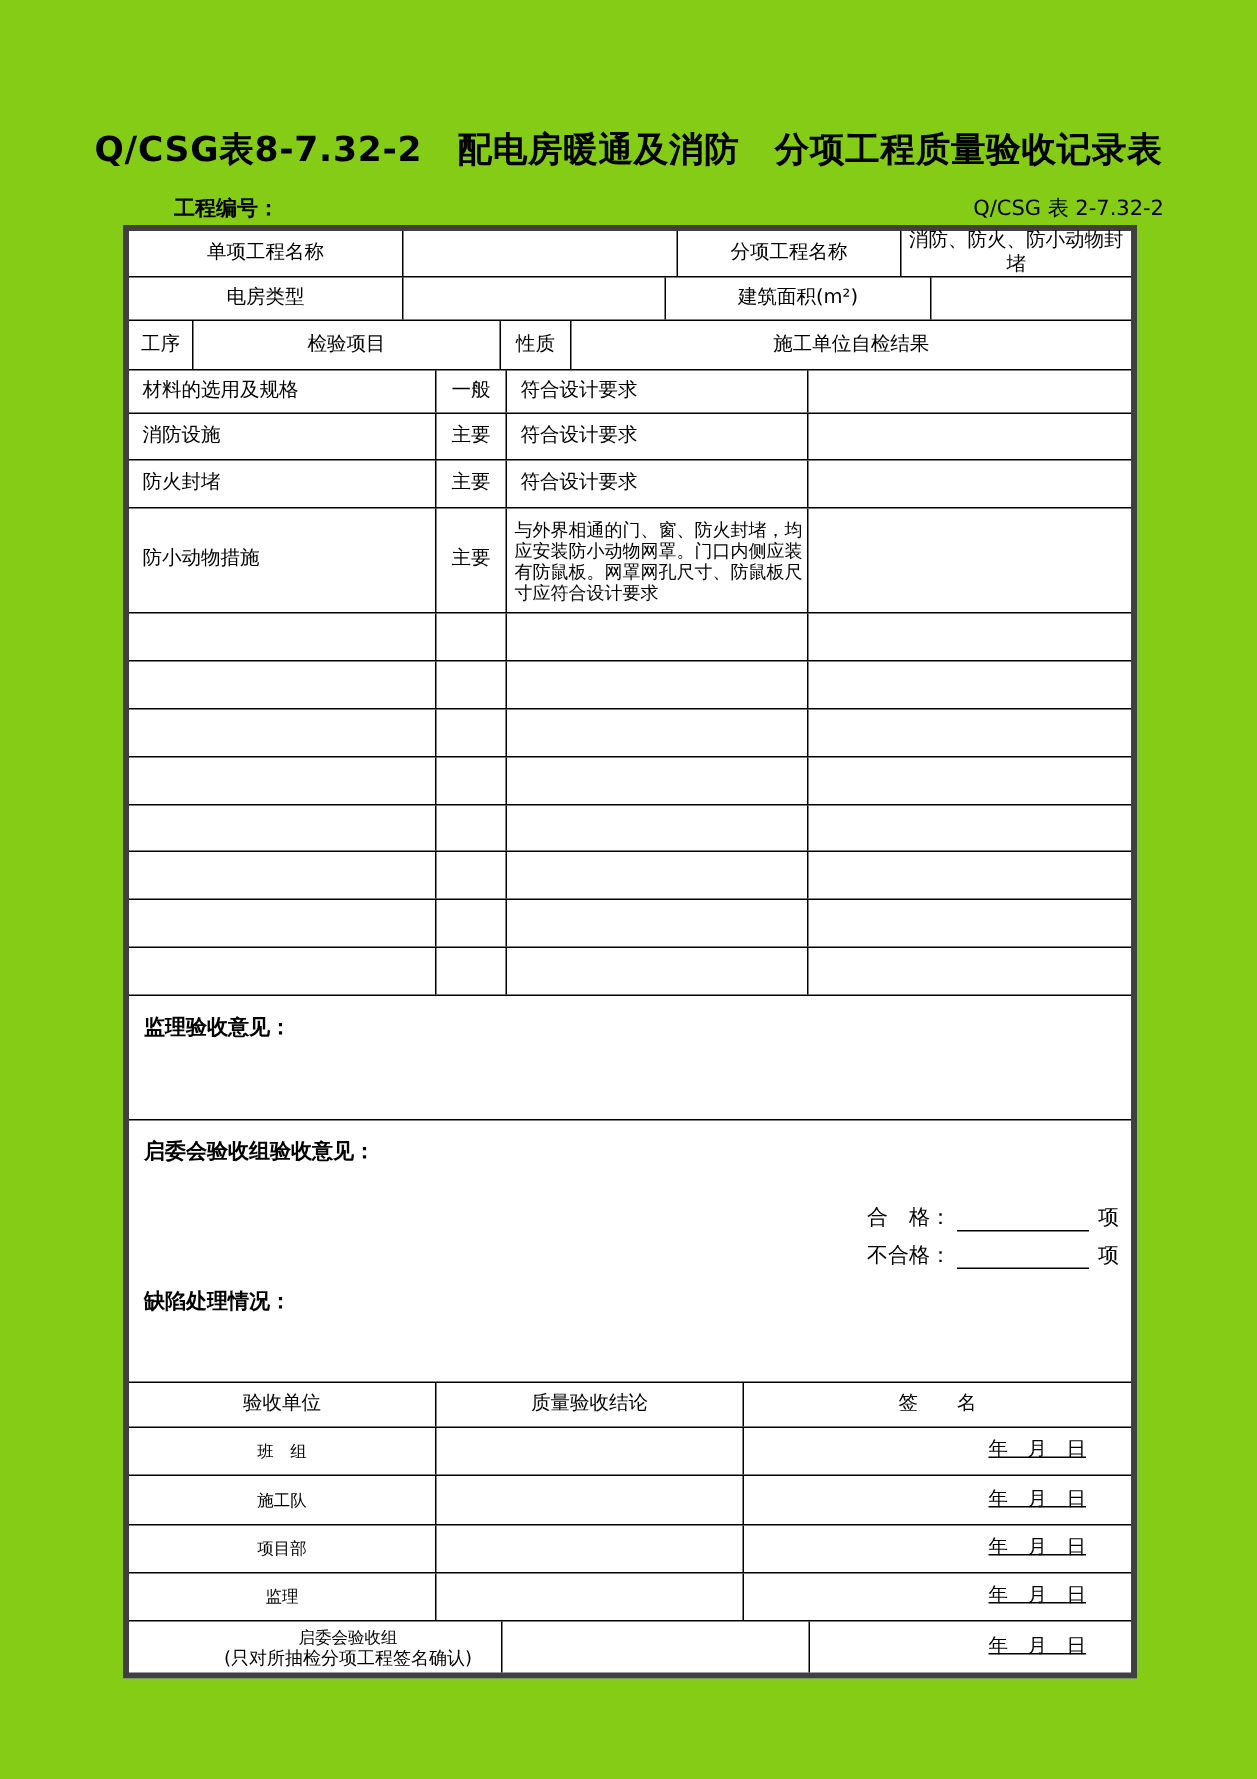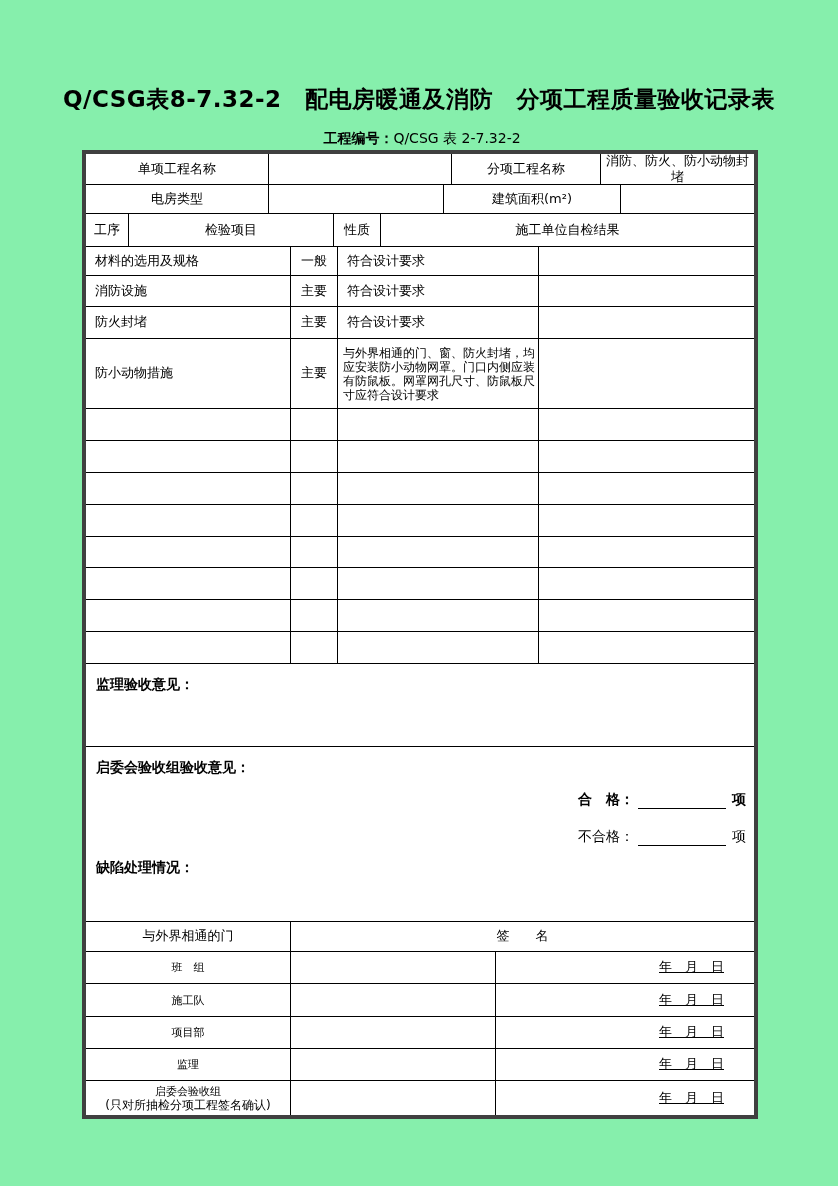--- a/index.html
+++ b/index.html
@@ -2,30 +2,30 @@
 <html><head>
 <meta charset="utf-8">
 <style>
   * { box-sizing: border-box; margin: 0; padding: 0; }
   html,body { background:#fff; }
   body {
     width: 838px; height: 1186px;
     font-family: "DejaVu Sans", sans-serif;
     color: #000;
   }
-  .page { position: relative; width: 838px; height: 1186px; background:#86efac; overflow:hidden; }
+  .page { position: relative; width: 838px; height: 1186px; background:#84cc16; overflow:hidden; }
 
   .title {
     position: absolute; top: 84px; left: 0; width: 100%;
     text-align: center; font-size: 23px; font-weight: bold;
     letter-spacing: 0.5px; white-space: nowrap;
   }
   .subhead {
-    position: absolute; top: 130px; left: 92px; width: 660px;
-    display: flex; justify-content: center; align-items: flex-end;
+    position: absolute; top: 130px; left: 116px; width: 660px;
+    display: flex; justify-content: space-between; align-items: flex-end;
     font-size: 14px;
   }
   .subhead .proj { font-weight: bold; }
   .subhead .code { font-size: 14px; }
 
   .form-table {
     position: absolute; left: 82px; top: 150px; width: 676px;
     border: 4px solid #404040; background:#fff;
   }
 
@@ -39,21 +39,21 @@
     min-height: 100%;
   }
   .cell.last { border-right: none; flex: 1; }
   .center { justify-content: center; text-align: center; }
   .padl { padding-left: 9px; }
 
   .w183 { width: 183px; } .w175 { width: 175px; } .w149 { width: 149px; } .w177 { width: 177px; }
   .w43 { width: 43px; } .w205 { width: 205px; } .w47 { width: 47px; } .w201 { width: 201px; }
 
   .h31 { height: 31px; } .h29 { height: 29px; } .h33 { height: 33px; } .h30 { height: 30px; }
-  .h32 { height: 32px; } .h34 { height: 34px; }
+  .h32 { height: 32px; } .h34 { height: 34px; padding-left: 44px; }
 
   .headcell { font-size: 13px; }
 
   
   .main-body { height: 417px; }
   .vlabel-cell { width: 43px; justify-content: center; }
   .vlabel {
     width: 28px; font-size: 13px; line-height: 14.6px;
     text-align: center;
     word-break: break-all; overflow-wrap: anywhere; line-break: anywhere;
@@ -65,21 +65,21 @@
   .std-long { font-size: 12px; line-height: 14px; padding: 2px 3px 2px 5px; }
   .empty-rows { flex: 1; display: flex; flex-direction: column; }
   .empty-rows .irow { flex: 1; }
   .empty-rows .irow:last-child { border-bottom: none; }
 
   
   .section { position: relative; font-size: 14px; padding-left: 28px; }
   .sec-supervision { height: 83px; }
   .sec-committee { height: 175px; }
   .sec-label { position: absolute; top: 12px; left: 10px; font-weight: bold; font-size: 14px; }
-  .line-qualified   { position: absolute; top: 44px; right: 8px; font-weight: bold; }
+  .line-qualified   { position: absolute; top: 56px; right: 8px; }
   .line-unqualified { position: absolute; top: 81px; right: 8px; }
   .defect-label { position: absolute; top: 112px; left: 10px; font-weight: bold; }
   .fill-line {
     display: inline-block; width: 88px; height: 14px;
     border-bottom: 1px solid #000; margin: 0 6px 0 4px; vertical-align: bottom;
   }
   .qline { font-size: 14px; }
   .sign-unit { flex-direction: column; justify-content: center; }
   .sign-note { font-size: 12px; line-height: 13px; }
   .sign-unit .u { font-size: 11px; line-height: 15px; }
@@ -213,21 +213,22 @@
       <span class="line-qualified qline">
         <span>合　格：</span><span class="fill-line"></span><span>项</span>
       </span>
       <span class="line-unqualified qline">
         <span>不合格：</span><span class="fill-line"></span><span>项</span>
       </span>
       <span class="defect-label">缺陷处理情况：</span>
     </div>
 
     <div class="trow h30">
-      <div class="cell w205 center headcell">与外界相通的门</div>
+      <div class="cell w205 center headcell">验收单位</div>
+      <div class="cell w205 center headcell">质量验收结论</div>
       <div class="cell last center headcell">签　　名</div>
     </div>
 
     <div class="trow h32">
       <div class="cell w205 center sign-unit">
           <span class="u">班　组</span>
         </div>
       <div class="cell w205"></div>
       <div class="cell last date-cell">年　月　日</div>
     </div>

